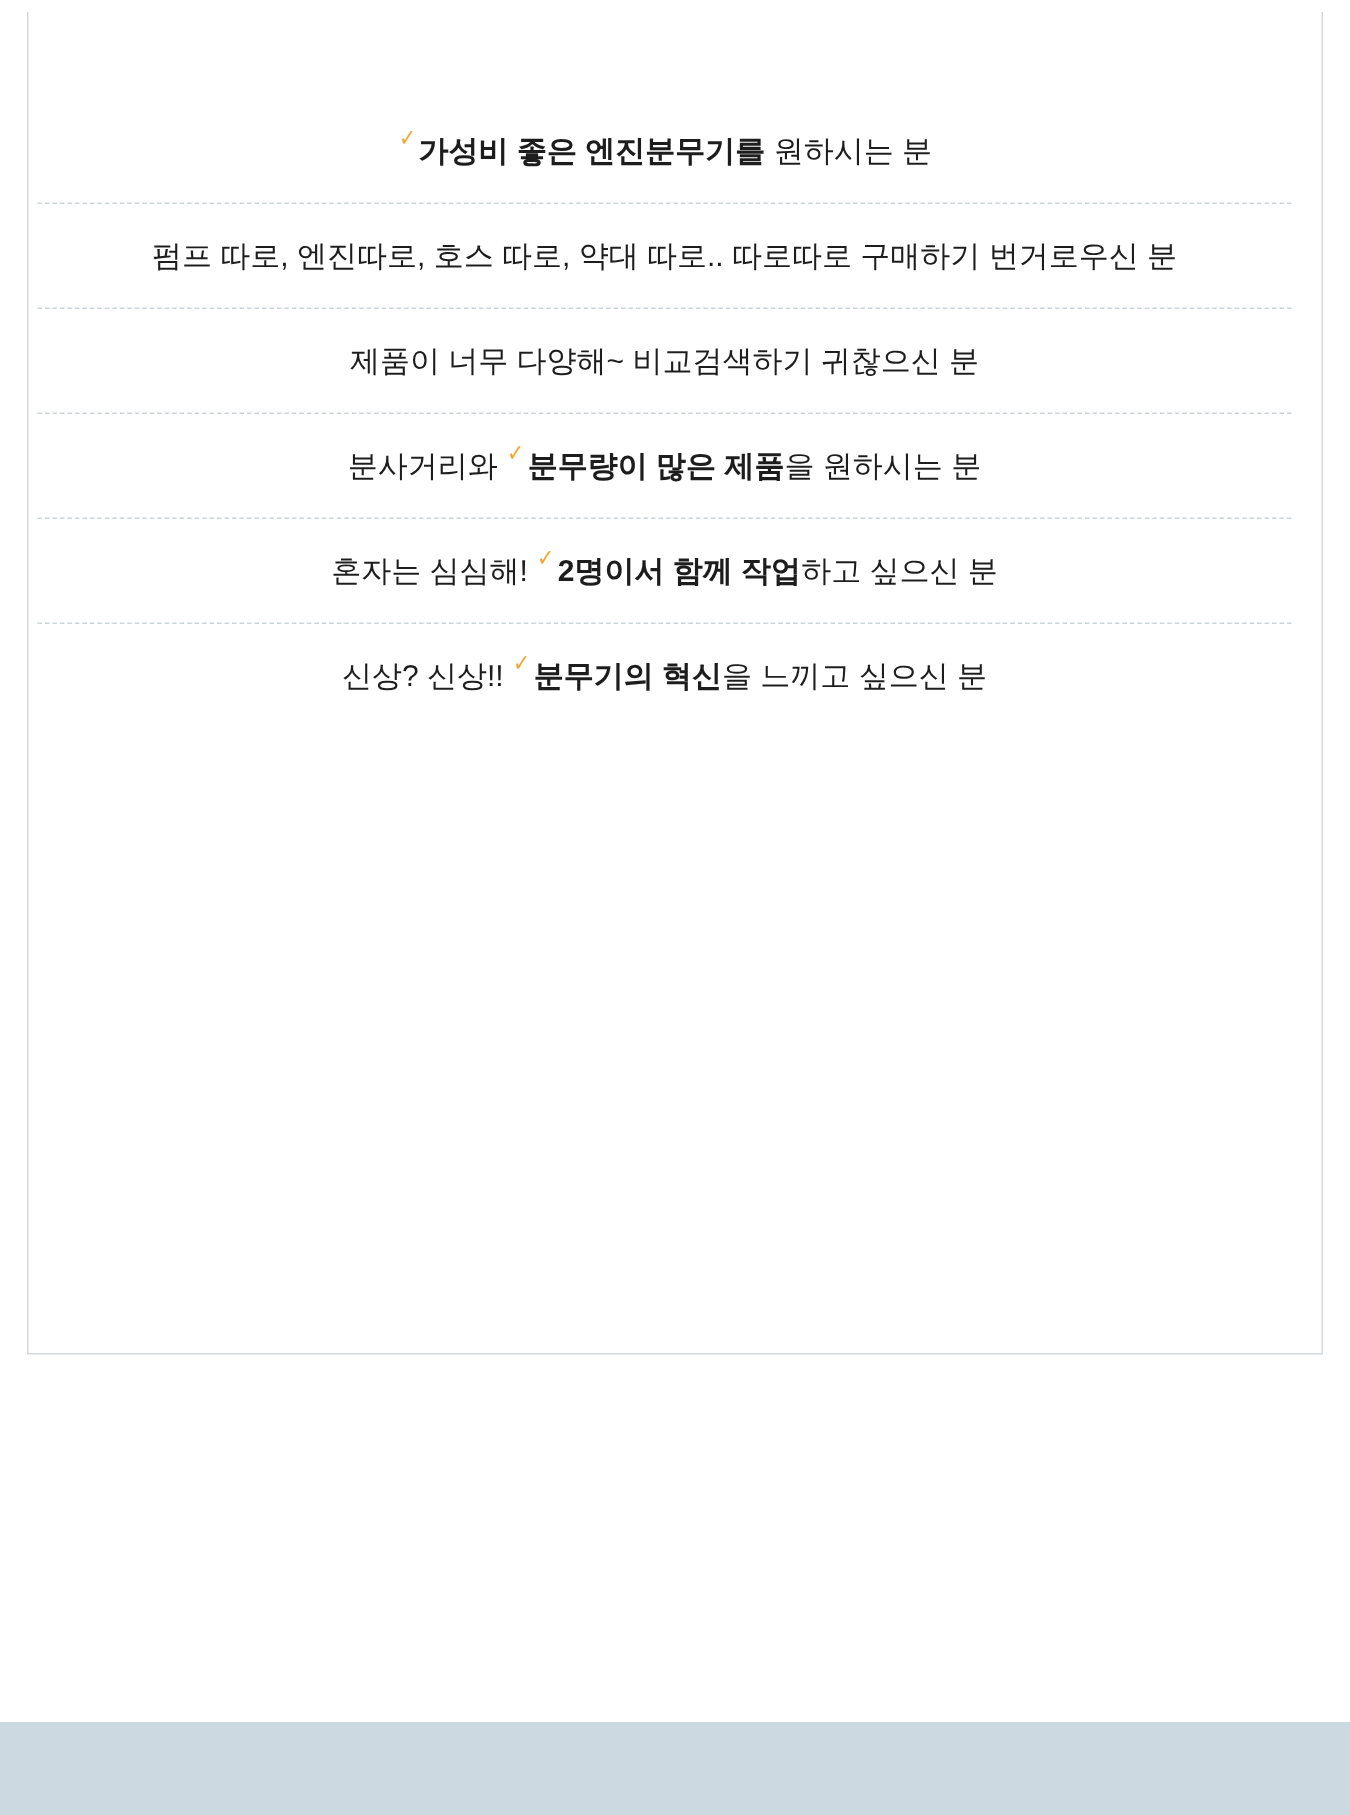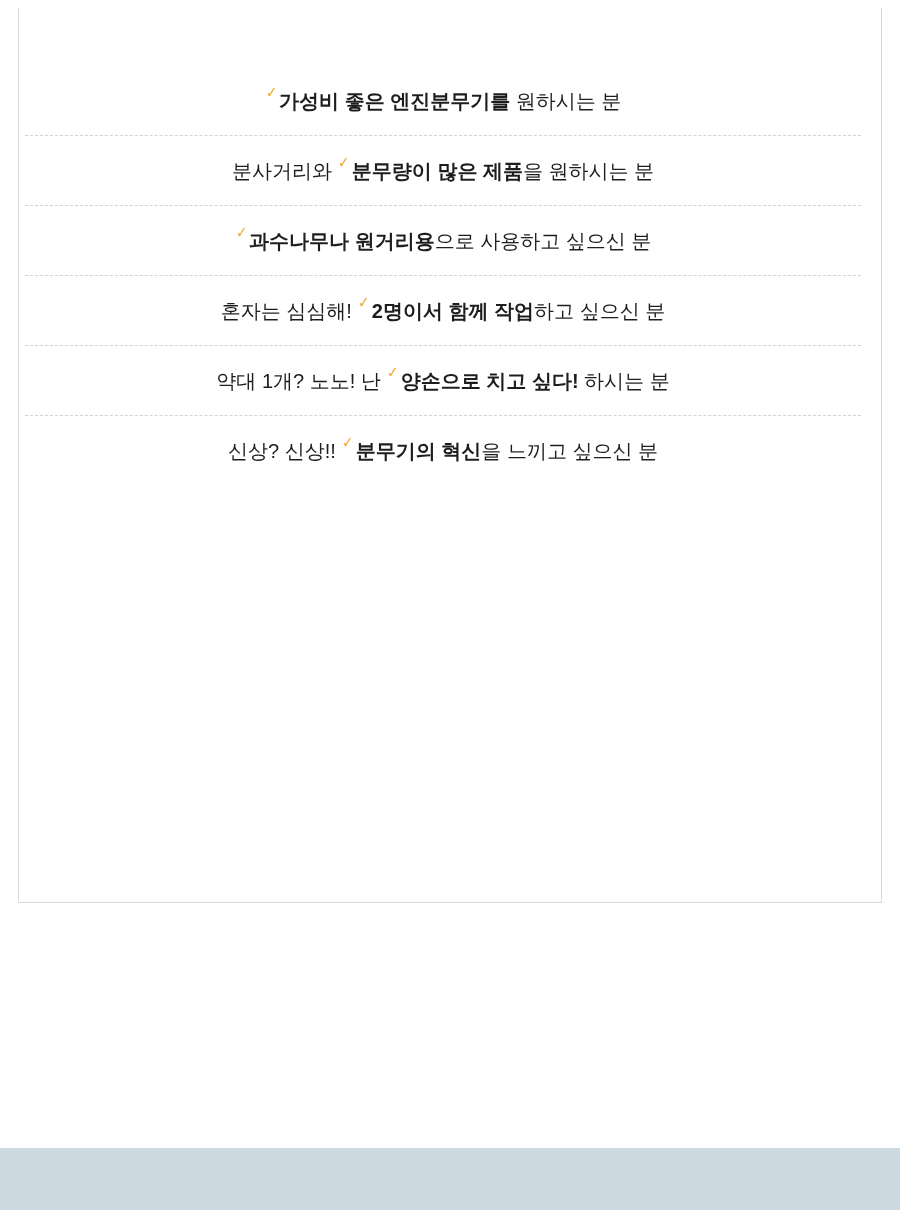--- a/index.html
+++ b/index.html
@@ -124,30 +124,30 @@
   <div class="top-strip"></div>
 
 
   <div class="body-area">
     <div class="card">
       <div class="list" id="recommendation-list">
           <div class="row">
             <div class="row-text"><span class="tick">✓</span><span class="bold">가성비 좋은 엔진분무기를</span><span> 원하시는 분</span></div>
           </div>
           <div class="row">
+            <div class="row-text"><span>펌프 따로, 엔진따로, 호스 따로, 약대 따로.. 따로따로 구매하기 번거로우신 분</span></div>
+          </div>
+          <div class="row">
+            <div class="row-text"><span>제품이 너무 다양해~ 비교검색하기 귀찮으신 분</span></div>
+          </div>
+          <div class="row">
             <div class="row-text"><span>분사거리와 </span><span class="tick">✓</span><span class="bold">분무량이 많은 제품</span><span>을 원하시는 분</span></div>
           </div>
           <div class="row">
-            <div class="row-text"><span class="tick">✓</span><span class="bold">과수나무나 원거리용</span><span>으로  사용하고 싶으신 분</span></div>
-          </div>
-          <div class="row">
             <div class="row-text"><span>혼자는 심심해!  </span><span class="tick">✓</span><span class="bold">2명이서 함께 작업</span><span>하고 싶으신 분</span></div>
-          </div>
-          <div class="row">
-            <div class="row-text"><span>약대 1개? 노노!  난 </span><span class="tick">✓</span><span class="bold">양손으로 치고 싶다!</span><span> 하시는 분</span></div>
           </div>
           <div class="row">
             <div class="row-text"><span>신상? 신상!!  </span><span class="tick">✓</span><span class="bold">분무기의 혁신</span><span>을 느끼고 싶으신 분</span></div>
           </div>
         </div>
     </div>
   </div>
 
   <div class="footer-band"></div>
 

